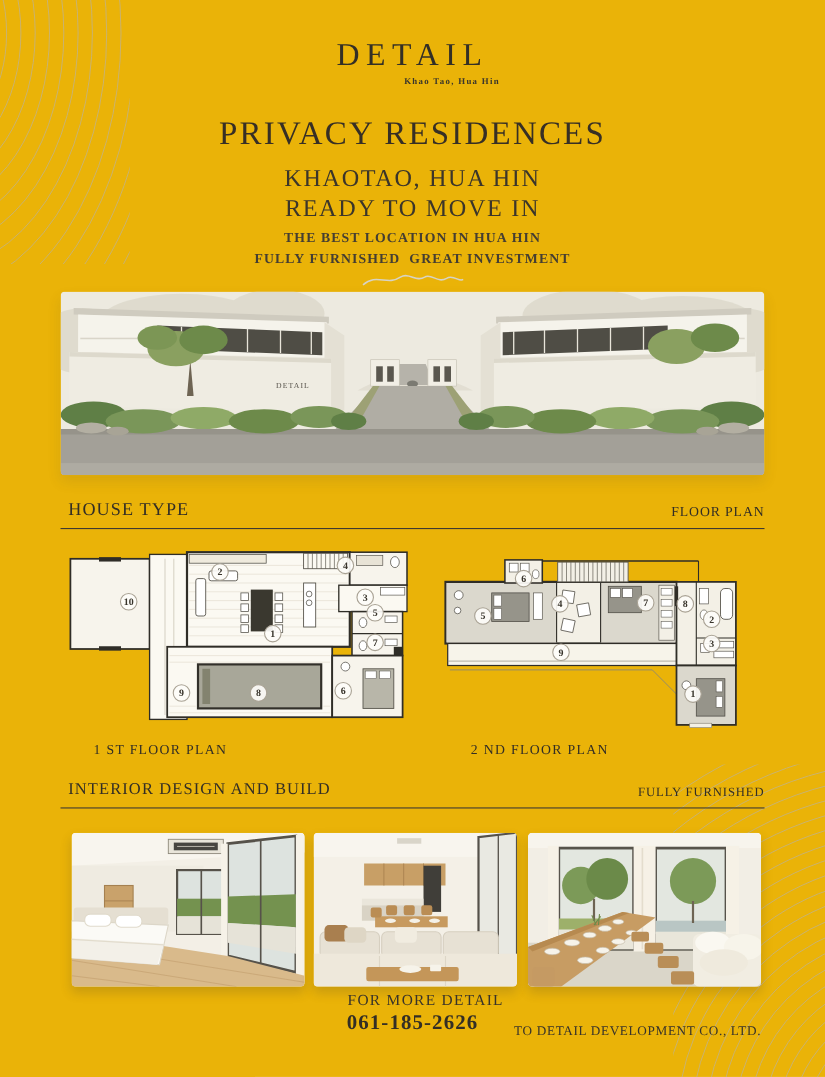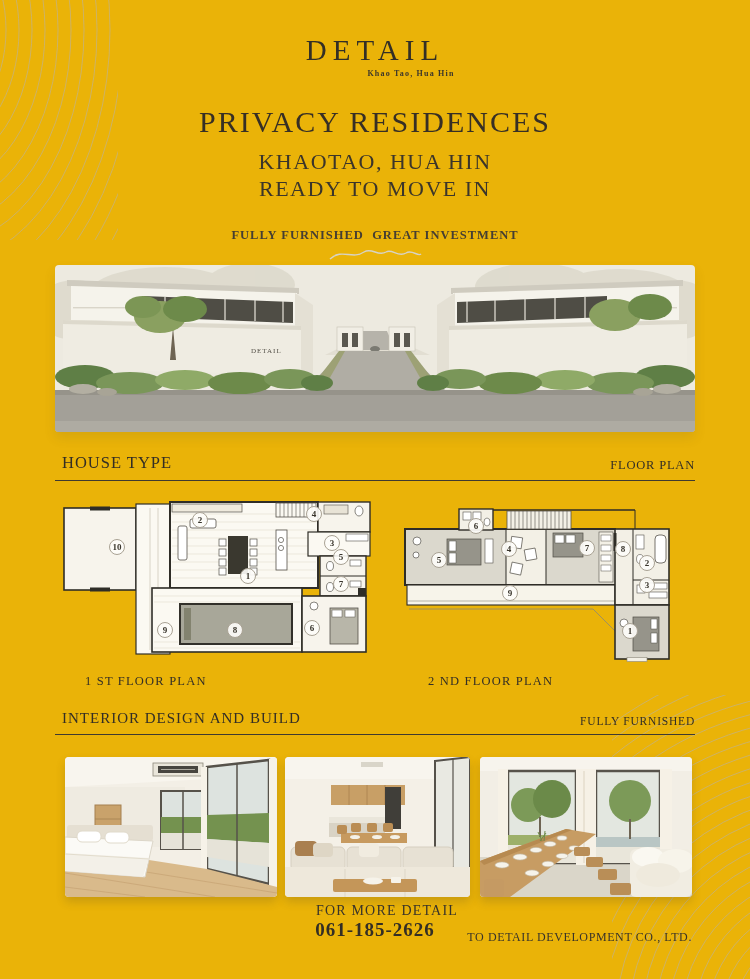--- a/index.html
+++ b/index.html
@@ -92,20 +92,21 @@
         <circle cx="220" cy="330" r="360"></circle>
       <circle cx="220" cy="330" r="373"></circle>
     </g>
   </svg>
 
   <div class="abs ctr logo">DETAIL</div>
   <div class="abs ctr logo-tag">Khao Tao, Hua Hin</div>
   <div class="abs ctr title">PRIVACY RESIDENCES</div>
   <div class="abs ctr subtitle sub1">KHAOTAO, HUA HIN</div>
   <div class="abs ctr subtitle sub2">READY TO MOVE IN</div>
+  <div class="abs ctr tagline tag1">THE BEST LOCATION IN HUA HIN</div>
   <div class="abs ctr tagline tag2">FULLY FURNISHED&nbsp; GREAT INVESTMENT</div>
 
   <svg class="abs squiggle" width="95" height="24" viewBox="0 0 95 24">
     <path d="M2,16 C14,5 24,17 36,9 C44,4 50,14 58,9 C64,5 70,15 78,10 C84,6 90,14 93,11" fill="none" stroke="#d7d3c5" stroke-width="1.4"></path>
   </svg>
 
   <div class="abs hero">
     <svg width="640" height="167" viewBox="0 0 640 167">
       <rect width="640" height="167" fill="#edeae0"></rect>
 

